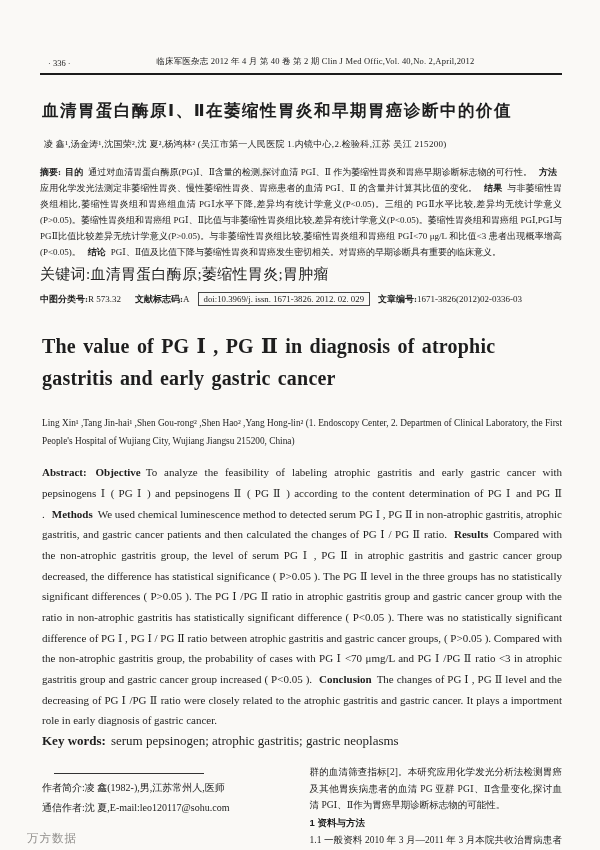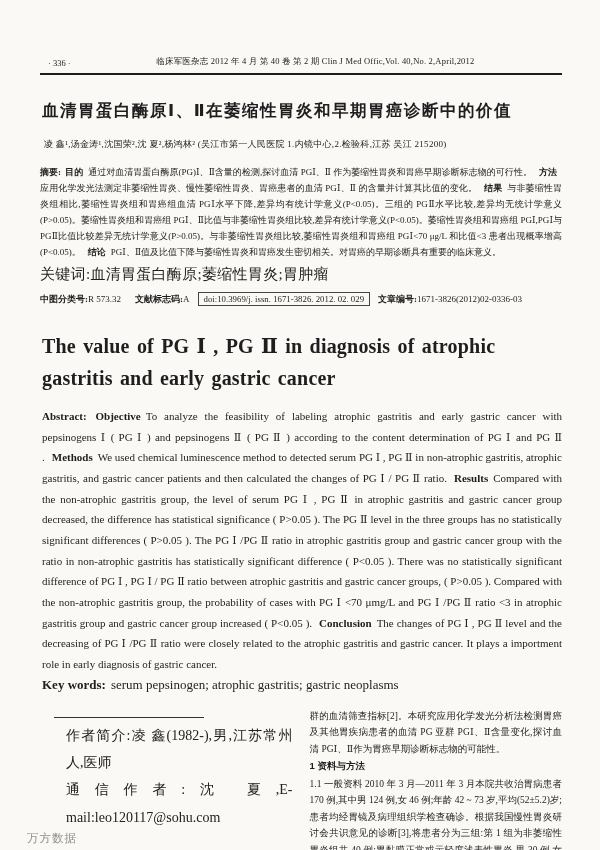--- a/index.html
+++ b/index.html
@@ -63,21 +63,21 @@
   .kw-en b{margin-right:5px;}
 
   
   .columns{display:flex;gap:17px;margin-top:15px;}
   .col{flex:1;font-size:9.5px;line-height:1.74;text-align:justify;color:#1d1d1d;}
   .col p{margin:0;}
   .indent{text-indent:2em;}
   .h1-cn{font-weight:bold;margin:1px 0 1px 0 !important;font-family:"Liberation Sans","DejaVu Sans",sans-serif;font-size:9.5px;}
   .footnote{margin-top:9px;}
   .footnote-rule{width:150px;border:0;border-top:1.2px solid #333;margin:0 0 4px 14px;}
-  .footnote div{font-size:14px;line-height:1.95;margin-left:26px;color:#222;}
+  .footnote div{font-size:10px;line-height:1.95;margin-left:2px;color:#222;}
 
   .watermark{
     position:absolute;left:27px;bottom:4px;
     color:#8f8d8a;font-size:11.5px;letter-spacing:1px;
   }
 </style>
 </head>
 <body>
 
 <div class="page">
@@ -105,20 +105,21 @@
     <span class="gap"></span>
     <b>文献标志码:</b>
       <span>A</span>
     <span class="doi-box">doi:10.3969/j. issn. 1671-3826. 2012. 02. 029</span>
     <b>文章编号:</b>
       <span>1671-3826(2012)02-0336-03</span>
   </div>
 
   <h2 class="title-en">The value of PG Ⅰ , PG Ⅱ in diagnosis of atrophic gastritis and early gastric cancer</h2>
 
+  <div class="authors-en">Ling Xin¹ ,Tang Jin-hai¹ ,Shen Gou-rong² ,Shen Hao² ,Yang Hong-lin²    (1. Endoscopy Center, 2. Departmen of Clinical Laboratory, the First People's Hospital of Wujiang City, Wujiang Jiangsu 215200, China)</div>
 
   <p class="abstract-en">
     <b class="lead">Abstract:</b>
     <b class="sec-head first">Objective</b><span>To analyze the feasibility of labeling atrophic gastritis and early gastric cancer with pepsinogens Ⅰ ( PG Ⅰ ) and pepsinogens Ⅱ ( PG Ⅱ ) according to the content determination of PG Ⅰ and PG Ⅱ .</span><b class="sec-head">Methods</b><span>We used chemical luminescence method to detected serum PG Ⅰ , PG Ⅱ in non-atrophic gastritis, atrophic gastritis, and gastric cancer patients and then calculated the changes of PG Ⅰ / PG Ⅱ ratio.</span><b class="sec-head">Results</b><span>Compared with the non-atrophic gastritis group, the level of serum PG Ⅰ , PG Ⅱ in atrophic gastritis and gastric cancer group decreased, the difference has statistical significance ( P&gt;0.05 ). The PG Ⅱ level in the three groups has no statistically significant differences ( P&gt;0.05 ). The PG Ⅰ /PG Ⅱ ratio in atrophic gastritis group and gastric cancer group with the ratio in non-atrophic gastritis has statistically significant difference ( P&lt;0.05 ). There was no statistically significant difference of PG Ⅰ , PG Ⅰ / PG Ⅱ ratio between atrophic gastritis and gastric cancer groups, ( P&gt;0.05 ). Compared with the non-atrophic gastritis group, the probability of cases with PG Ⅰ &lt;70 μmg/L and PG Ⅰ /PG Ⅱ ratio &lt;3 in atrophic gastritis group and gastric cancer group increased ( P&lt;0.05 ).</span><b class="sec-head">Conclusion</b><span>The changes of PG Ⅰ , PG Ⅱ level and the decreasing of PG Ⅰ /PG Ⅱ ratio were closely related to the atrophic gastritis and gastric cancer. It plays a importment role in early diagnosis of gastric cancer.</span>
   </p>
 
   <div class="kw-en">
     <b>Key words:</b><span>serum pepsinogen; atrophic gastritis; gastric neoplasms</span>
   </div>
 

